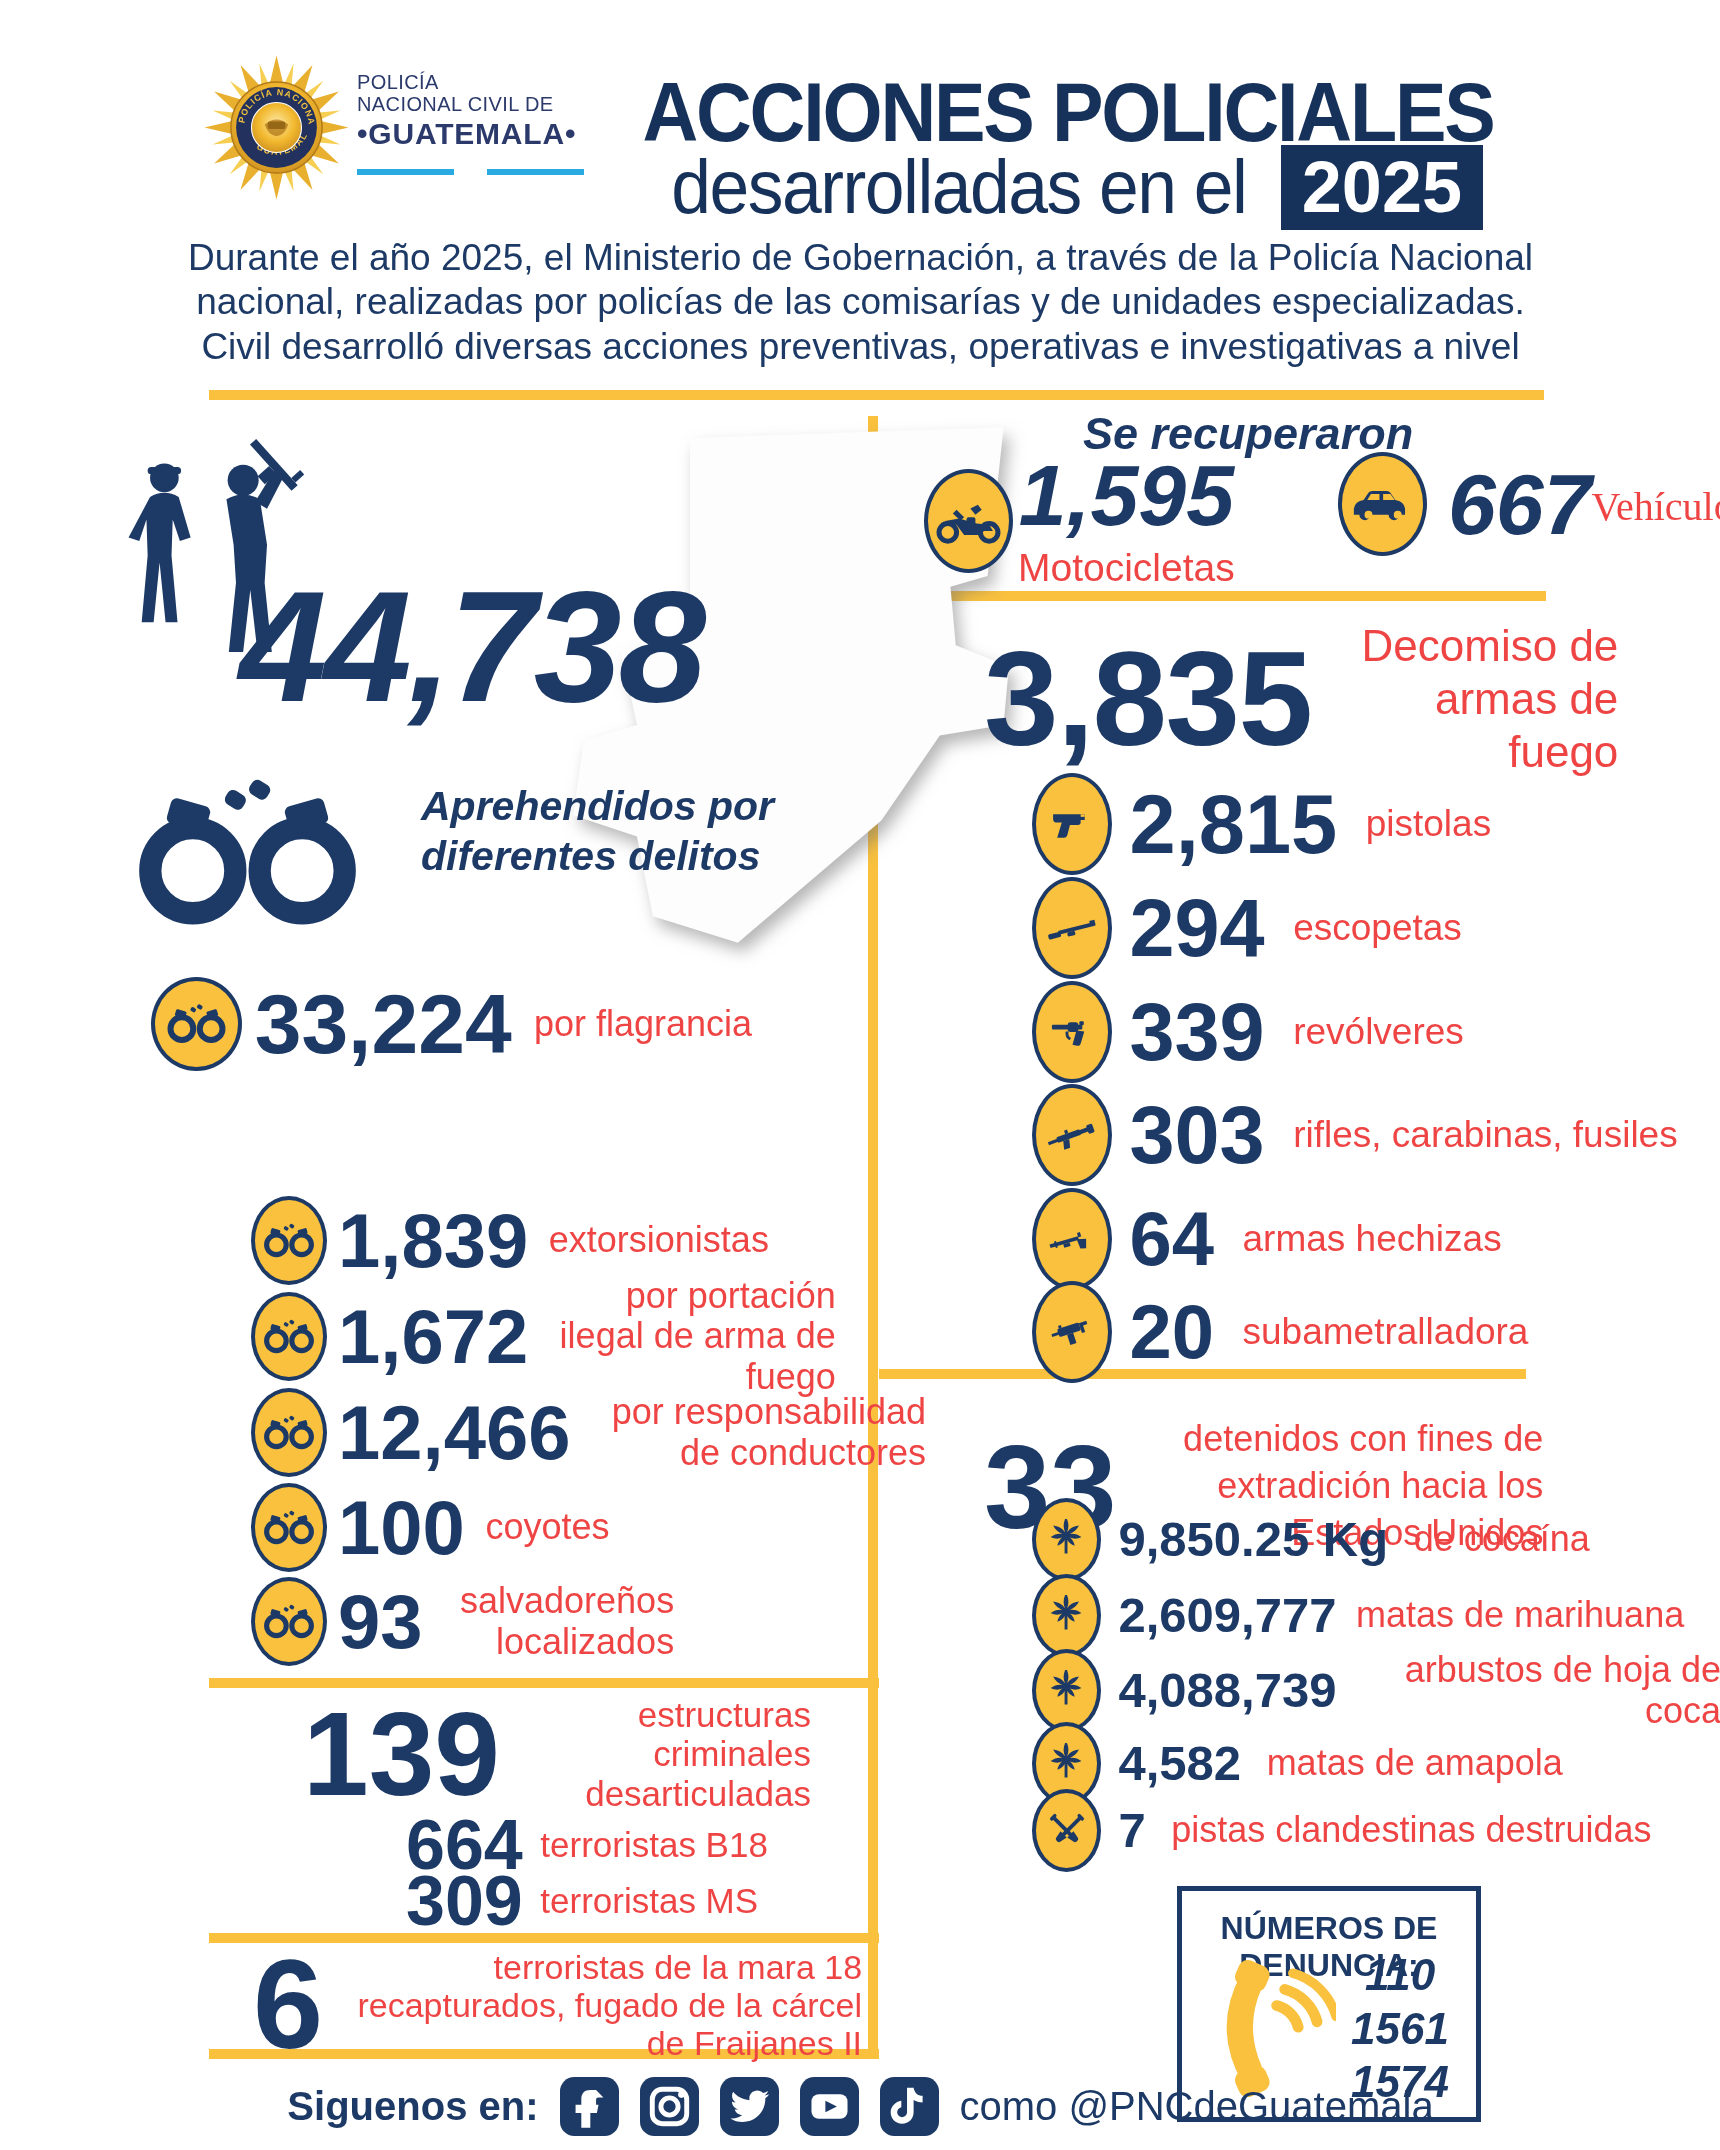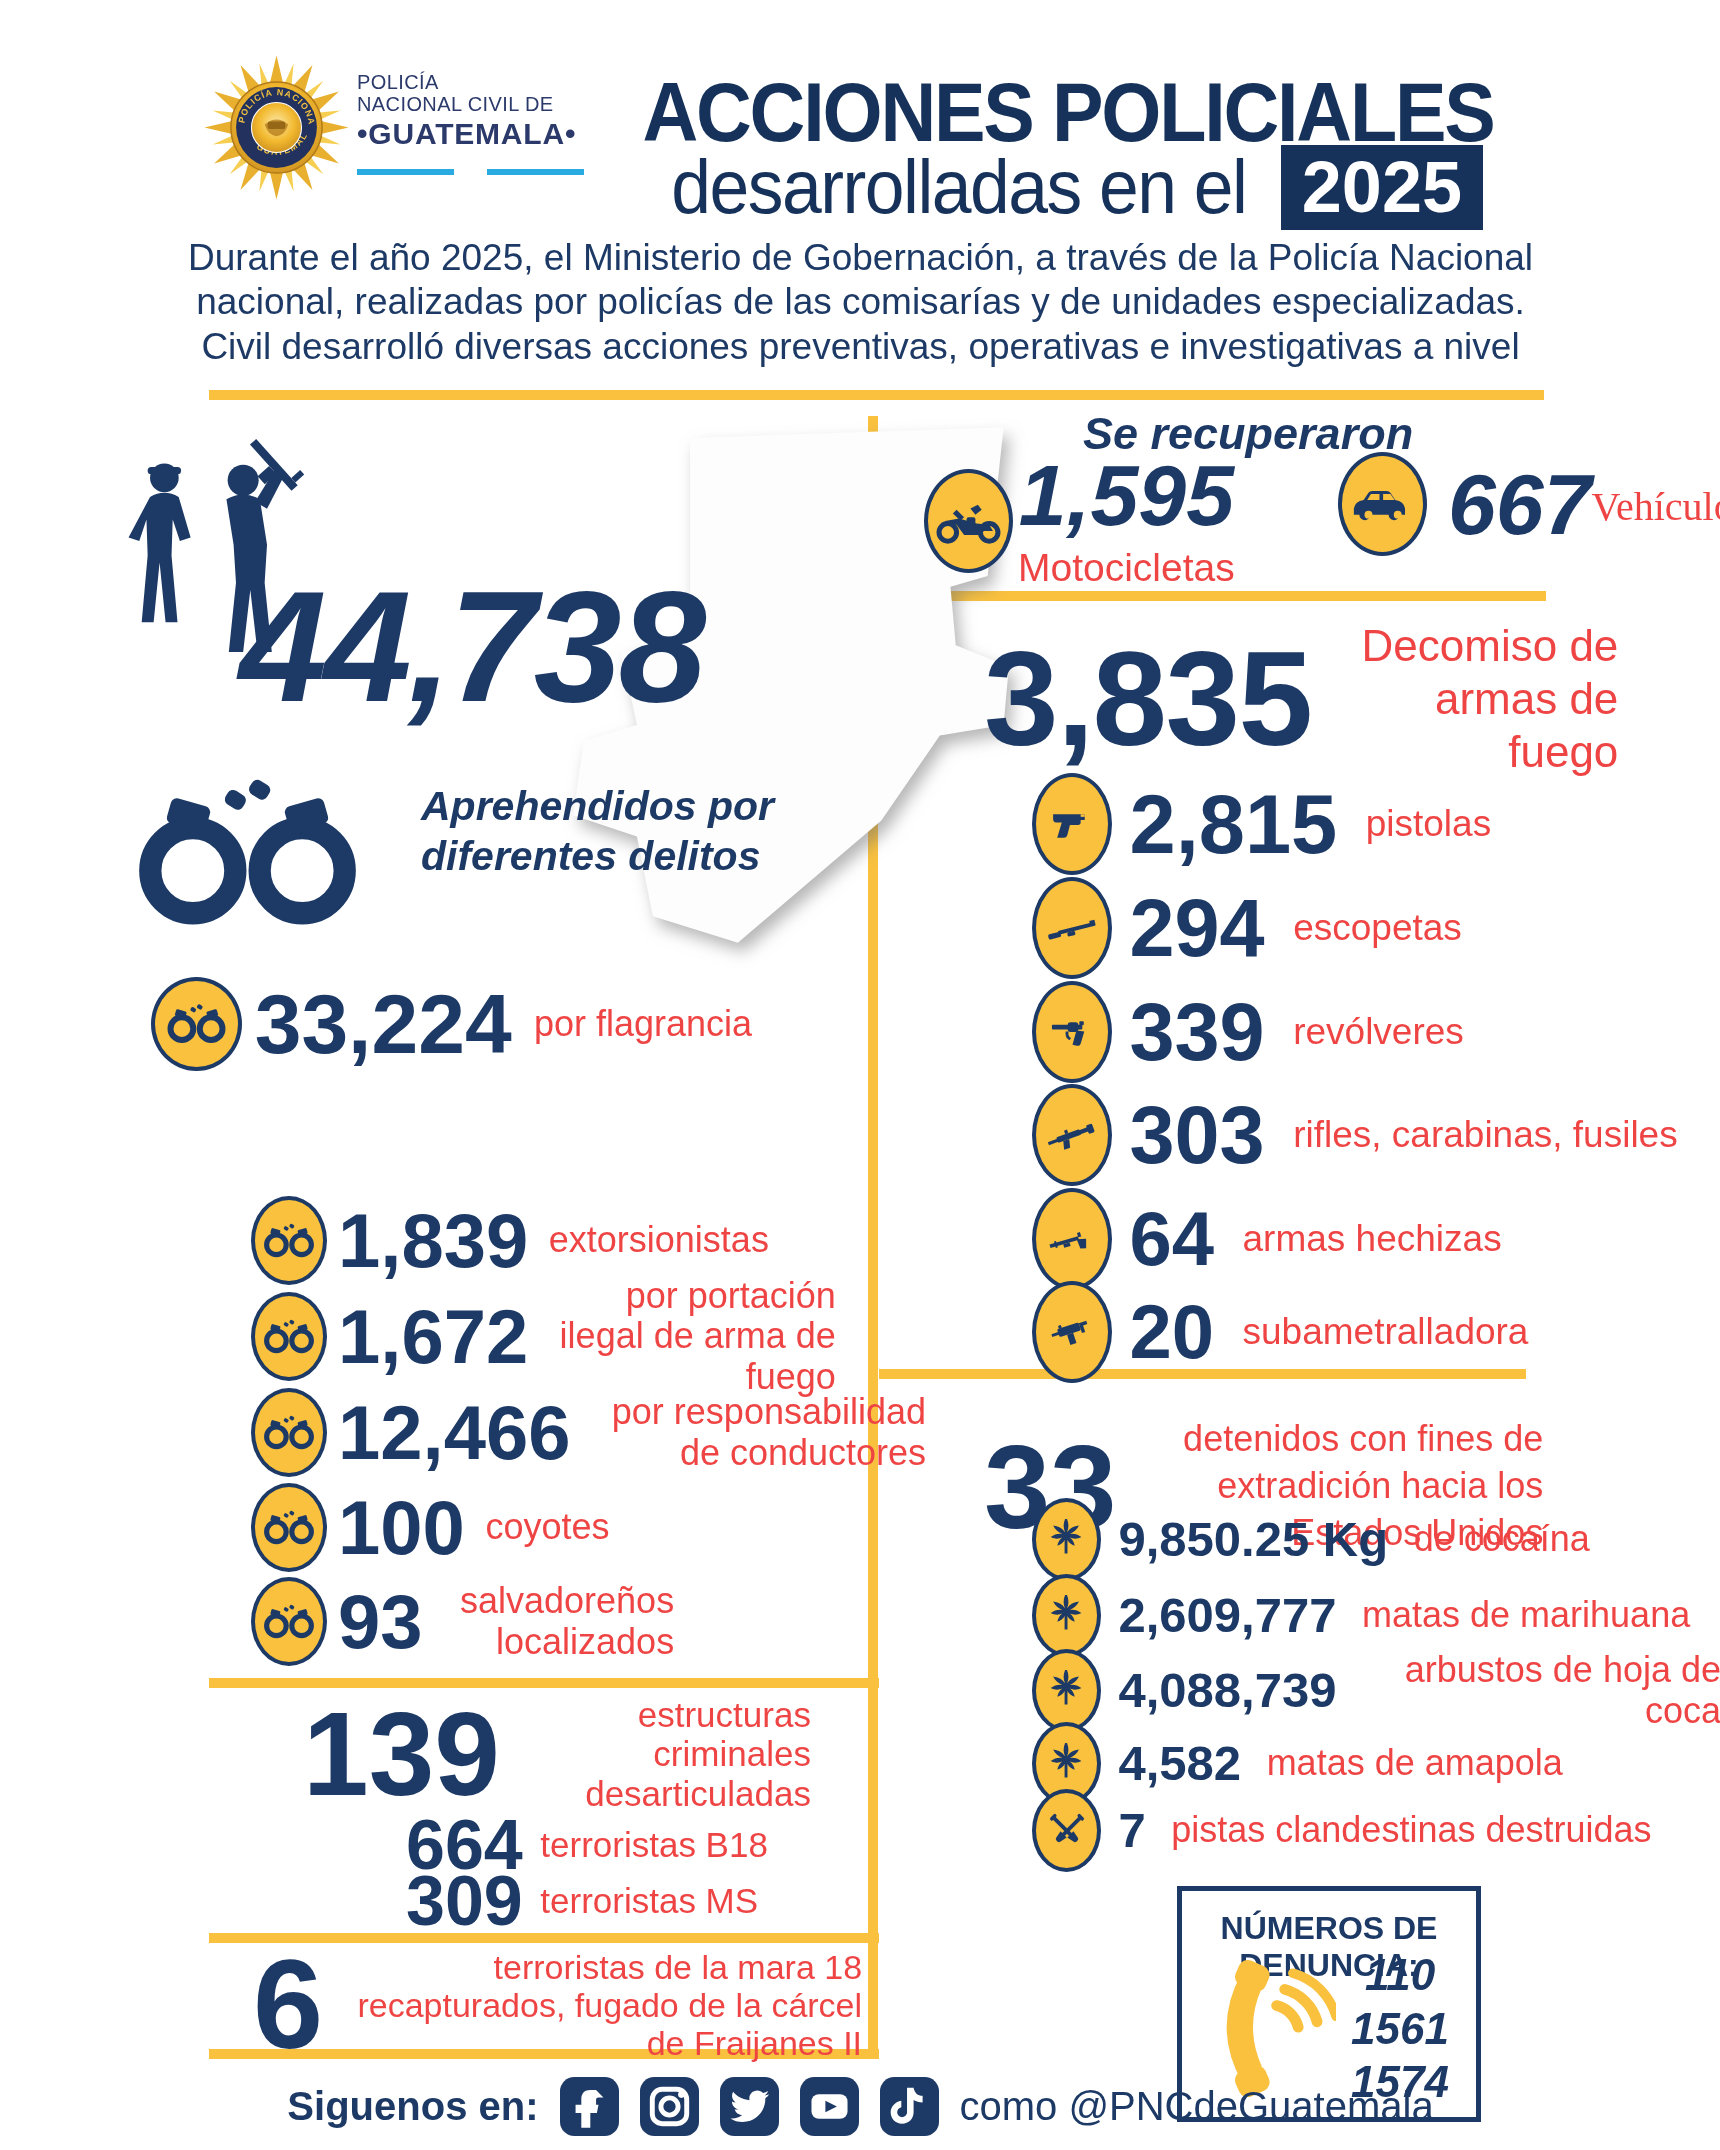--- a/index.html
+++ b/index.html
@@ -407,21 +407,21 @@
     <span class="num" style="font-size:49px">9,850.25 Kg</span>
     <span class="lbl" style="font-size:36px;margin-left:8px">de cocaína</span>
   </div>
   <div class="row" style="left:1032px;top:1574px;height:83px;gap:17.5px">
     <span class="oval" style="width:69px;height:83px">
         <svg viewBox="0 0 100 100" width="48">
           <use href="#leaf"></use>
         </svg>
       </span>
     <span class="num" style="font-size:49px">2,609,777</span>
-    <span class="lbl" style="font-size:36px;margin-left:8px">matas de marihuana</span>
+    <span class="lbl" style="font-size:36px;margin-left:2px">matas de marihuana</span>
   </div>
   <div class="row" style="left:1032px;top:1649px;height:83px;gap:17.5px">
     <span class="oval" style="width:69px;height:83px">
         <svg viewBox="0 0 100 100" width="48">
           <use href="#leaf"></use>
         </svg>
       </span>
     <span class="num" style="font-size:49px">4,088,739</span>
     <span class="lbl" style="font-size:36px;margin-left:8px">arbustos de hoja de coca</span>
   </div>

